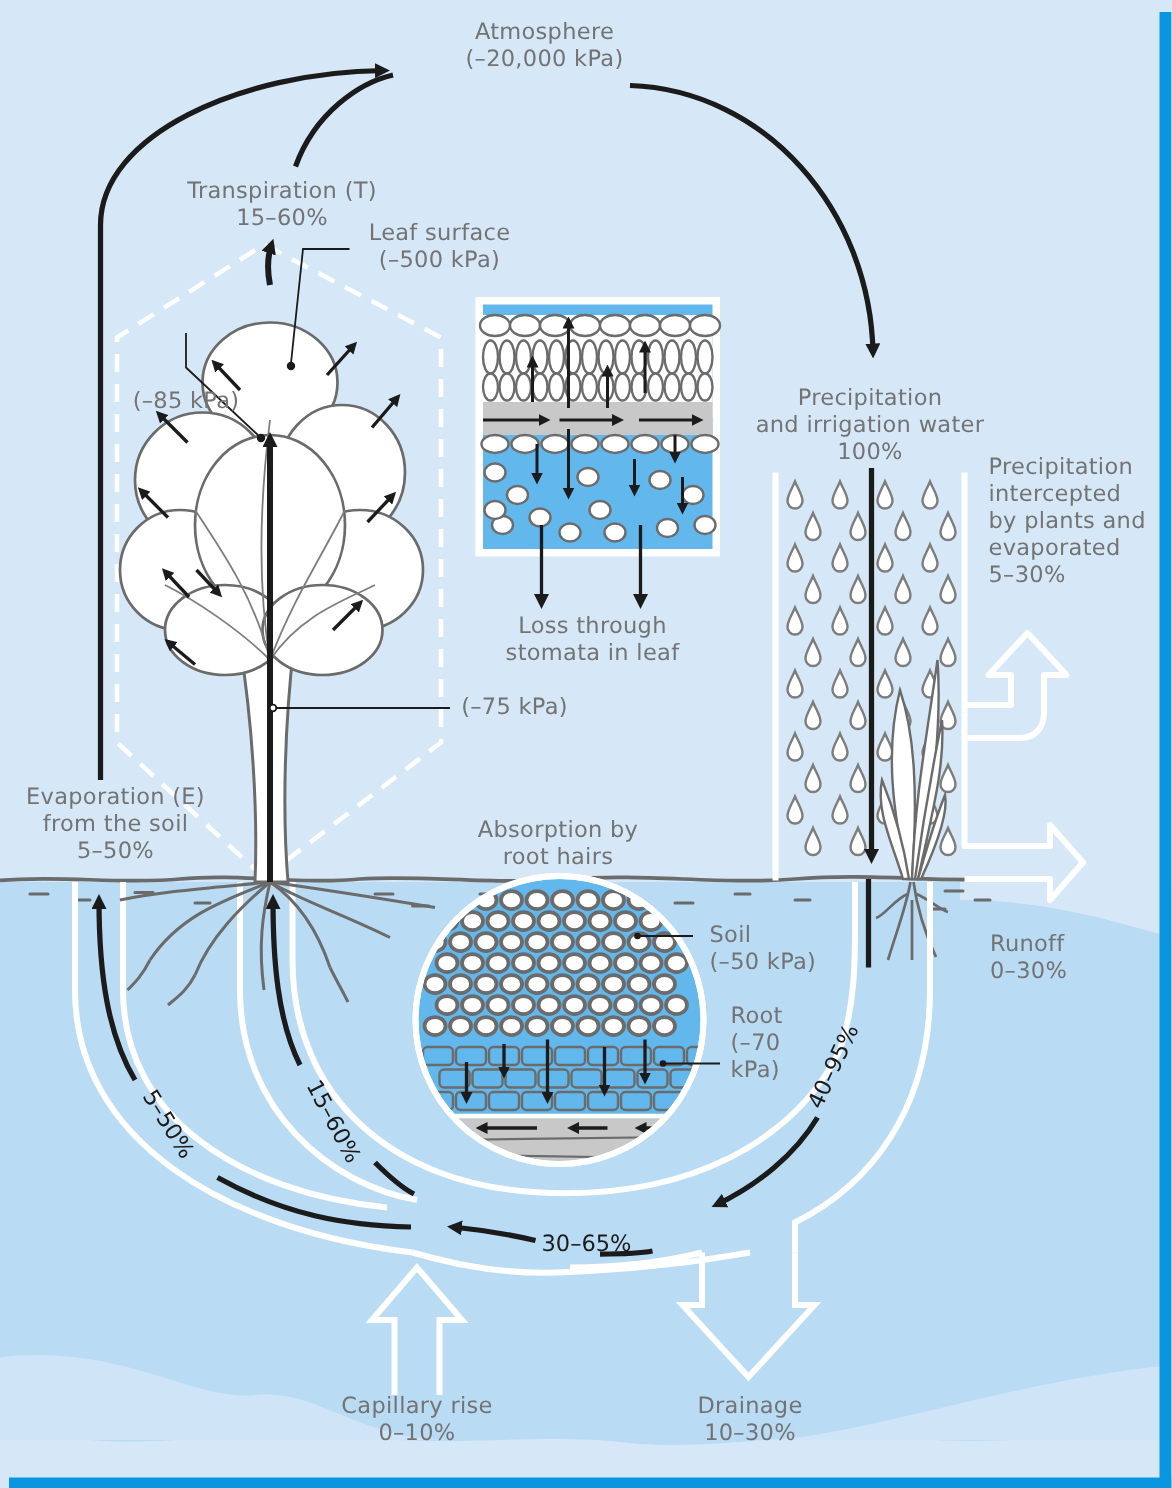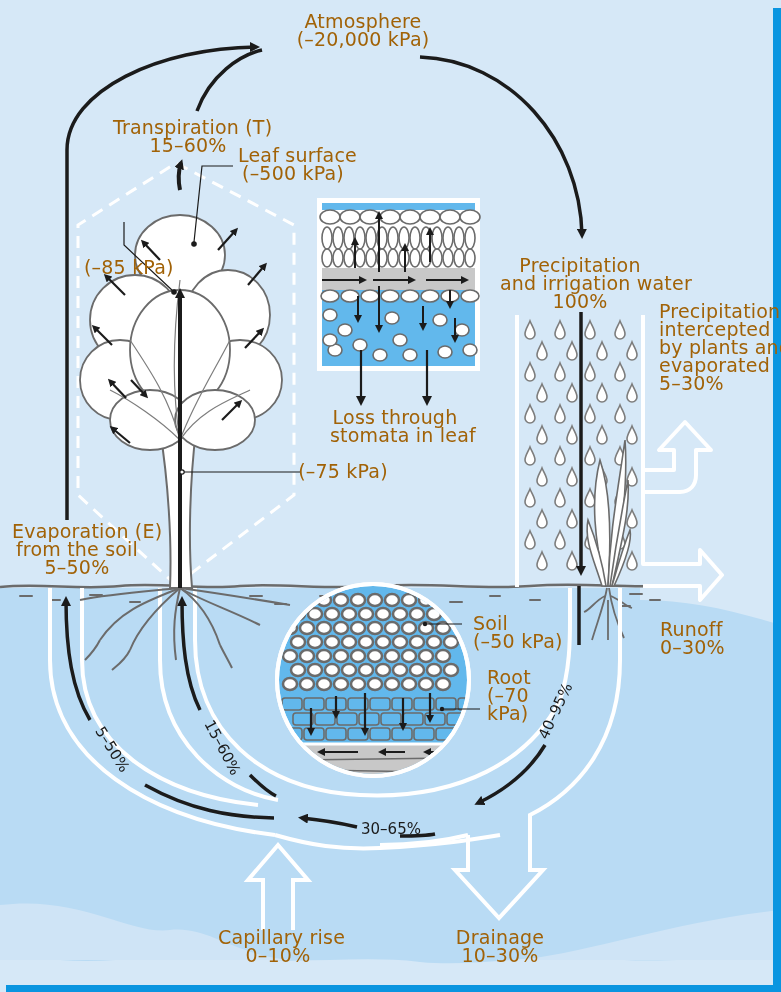--- a/index.html
+++ b/index.html
@@ -1,19 +1,19 @@
 <!DOCTYPE html>
 <html><head>
 <meta charset="utf-8">
 <style>
   html, body { margin: 0; padding: 0; }
   body { width: 781px; height: 992px; overflow: hidden; background: #d6e8f7; font-family: "DejaVu Sans", sans-serif; }
   #stage { position: relative; width: 781px; height: 992px; }
   svg { position: absolute; left: 0; top: 0; }
-  .lbl { position: absolute; color: #a16207; font-size: 19px; line-height: 18px; text-align: center; white-space: nowrap; letter-spacing: 0.2px; }
+  .lbl { position: absolute; color: #737373; font-size: 15px; line-height: 18px; text-align: center; white-space: nowrap; letter-spacing: 0.2px; }
   .lbl.left { text-align: left; }
   .lbl span { display: block; }
 </style>
 </head>
 <body>
 
 <div id="stage">
 
 <svg width="781" height="992" viewBox="0 0 781 992">
   <defs>
@@ -483,20 +483,24 @@
   <span>evaporated</span>
   <span>5–30%</span>
 </div>
 
 <div class="lbl" style="left:12px; top:522px; width:130px;">
   <span>Evaporation (E)</span>
   <span>from the soil</span>
   <span>5–50%</span>
 </div>
 
+<div class="lbl" style="left:312px; top:544px; width:120px;">
+  <span>Absorption by</span>
+  <span>root hairs</span>
+</div>
 
 <div class="lbl left" style="left:473px; top:614px; width:90px;">
   <span>Soil</span>
   <span>(–50 kPa)</span>
 </div>
 
 <div class="lbl left" style="left:487px; top:668px; width:50px;">
   <span>Root</span>
   <span>(–70</span>
   <span>kPa)</span>

